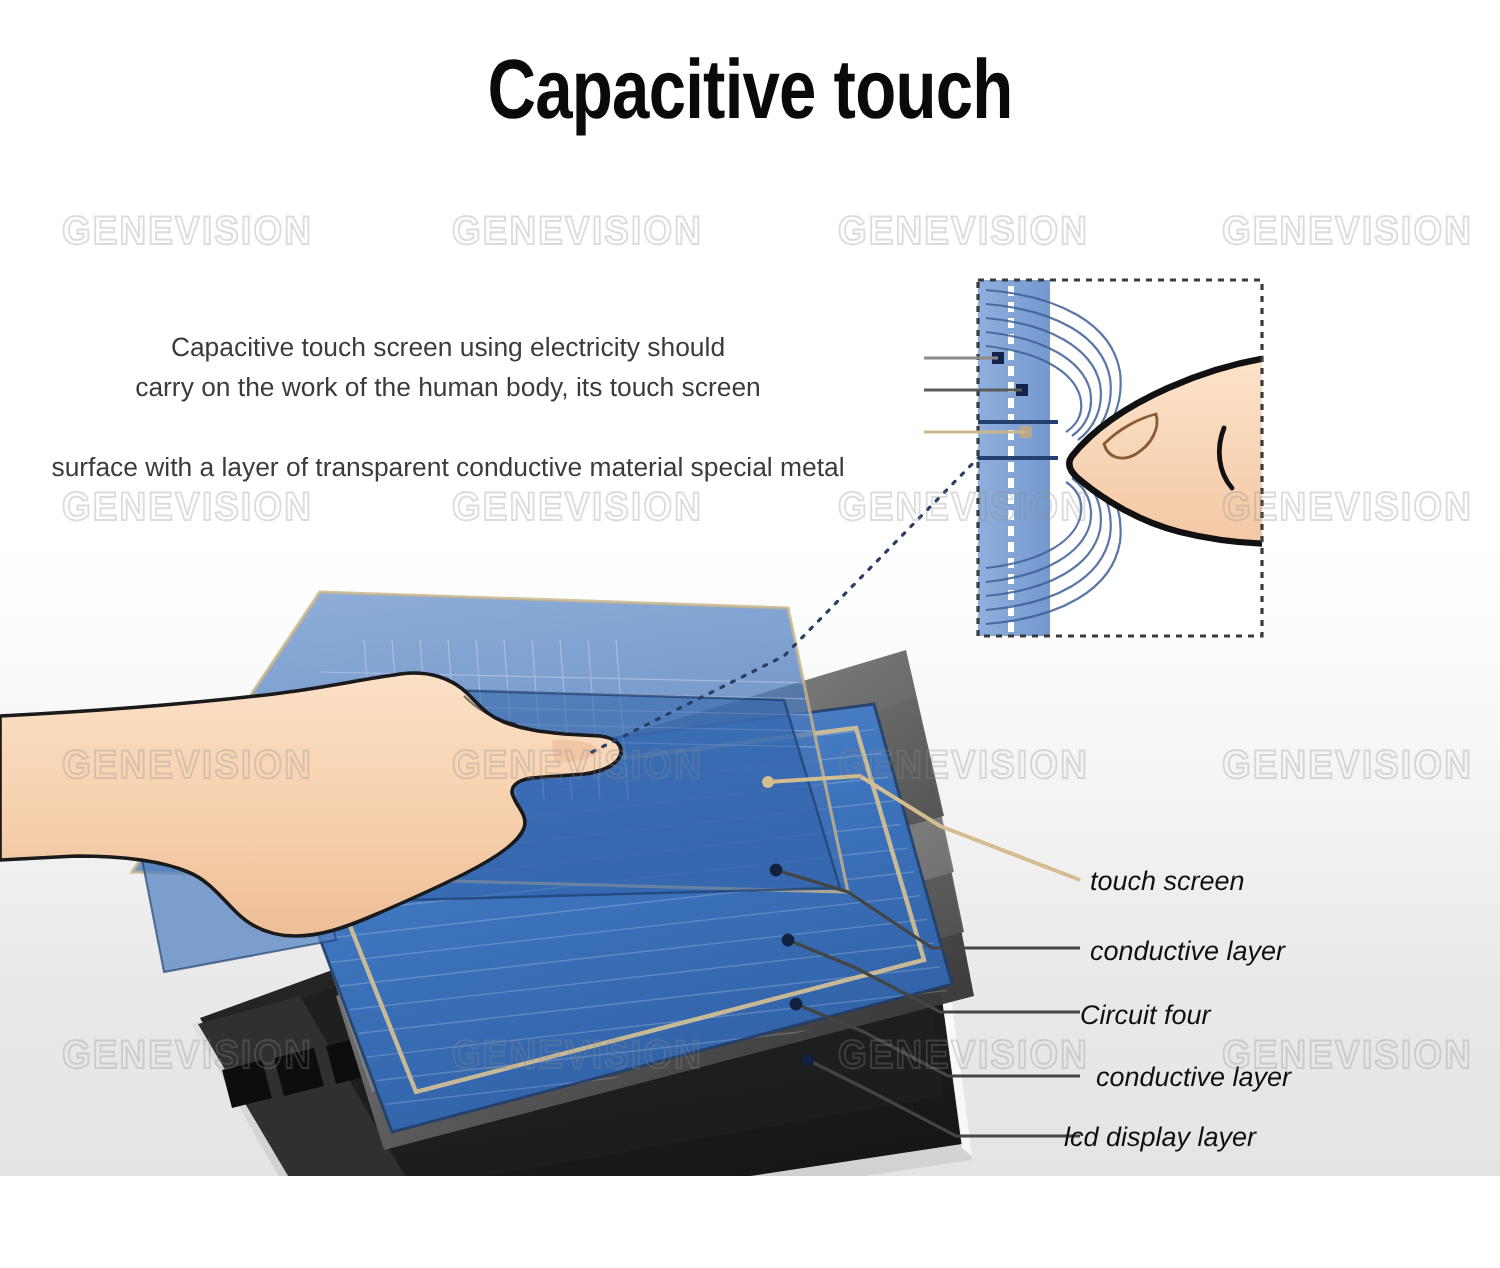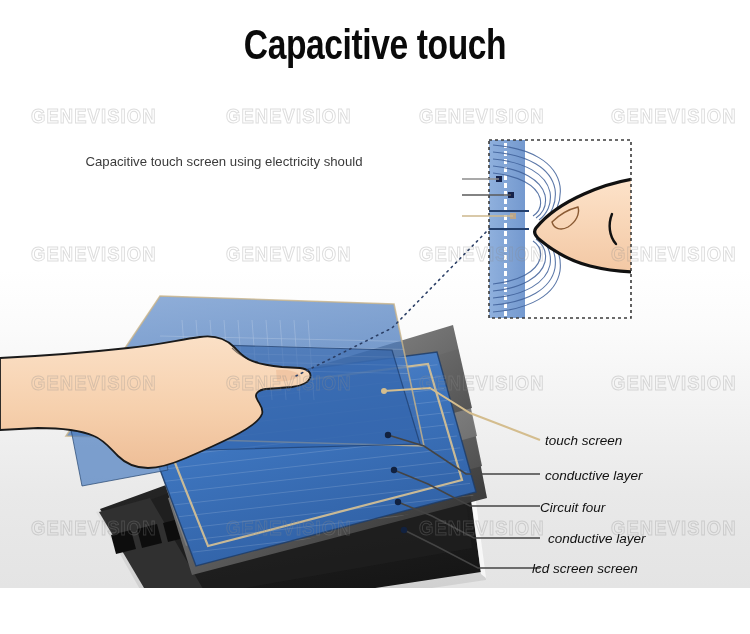--- a/index.html
+++ b/index.html
@@ -61,21 +61,21 @@
     -webkit-text-stroke: 1px rgba(140,140,140,0.30);
     white-space: nowrap;
     transform: scaleX(0.92);
     transform-origin: left center;
   }
 
   
   #para {
     position: absolute;
     left: 4px;
-    top: 152px;
+    top: 164px;
     width: 440px;
     text-align: center;
     font-family: "Liberation Sans", sans-serif;
     font-size: 13.2px;
     line-height: 20px;
     color: #3b3b3b;
     z-index: 25;
   }
 
   
@@ -99,22 +99,23 @@
 </style>
 </head>
 <body>
 
 <div id="page">
 
   <div id="title">Capacitive touch</div>
 
   <div id="para">
     <span>Capacitive touch screen using electricity should</span><br>
+    <span>carry on the work of the human body, its touch screen</span><br>
     <br>
-    <br>
+    <span>surface with a layer of transparent conductive material special metal</span>
   </div>
 
   <svg id="art" viewBox="0 0 750 634">
     <defs>
 
       <linearGradient id="gTopGlass" x1="0" y1="0" x2="0.35" y2="1">
         <stop offset="0%" stop-color="#6b94cd" stop-opacity="0.92"></stop>
         <stop offset="55%" stop-color="#4b7bbd" stop-opacity="0.92"></stop>
         <stop offset="100%" stop-color="#3f6fb3" stop-opacity="0.92"></stop>
       </linearGradient>
@@ -388,21 +389,21 @@
   </svg>
 
   <div class="label" style="left:545px; top:433px;">touch screen</div>
 
   <div class="label" style="left:545px; top:468px;">conductive layer</div>
 
   <div class="label" style="left:540px; top:500px;">Circuit four</div>
 
   <div class="label" style="left:548px; top:531px;">conductive layer</div>
 
-  <div class="label" style="left:532px; top:561px;">lcd screen screen</div>
+  <div class="label" style="left:532px; top:561px;">lcd display layer</div>
 
   <div id="watermarks">
       <div class="wm" style="left: 20px; top: 105px;">GENEVISION</div>
       <div class="wm" style="left: 215px; top: 105px;">GENEVISION</div>
       <div class="wm" style="left: 408px; top: 105px;">GENEVISION</div>
       <div class="wm" style="left: 600px; top: 105px;">GENEVISION</div>
       <div class="wm" style="left: 20px; top: 243px;">GENEVISION</div>
       <div class="wm" style="left: 215px; top: 243px;">GENEVISION</div>
       <div class="wm" style="left: 408px; top: 243px;">GENEVISION</div>
       <div class="wm" style="left: 600px; top: 243px;">GENEVISION</div>

